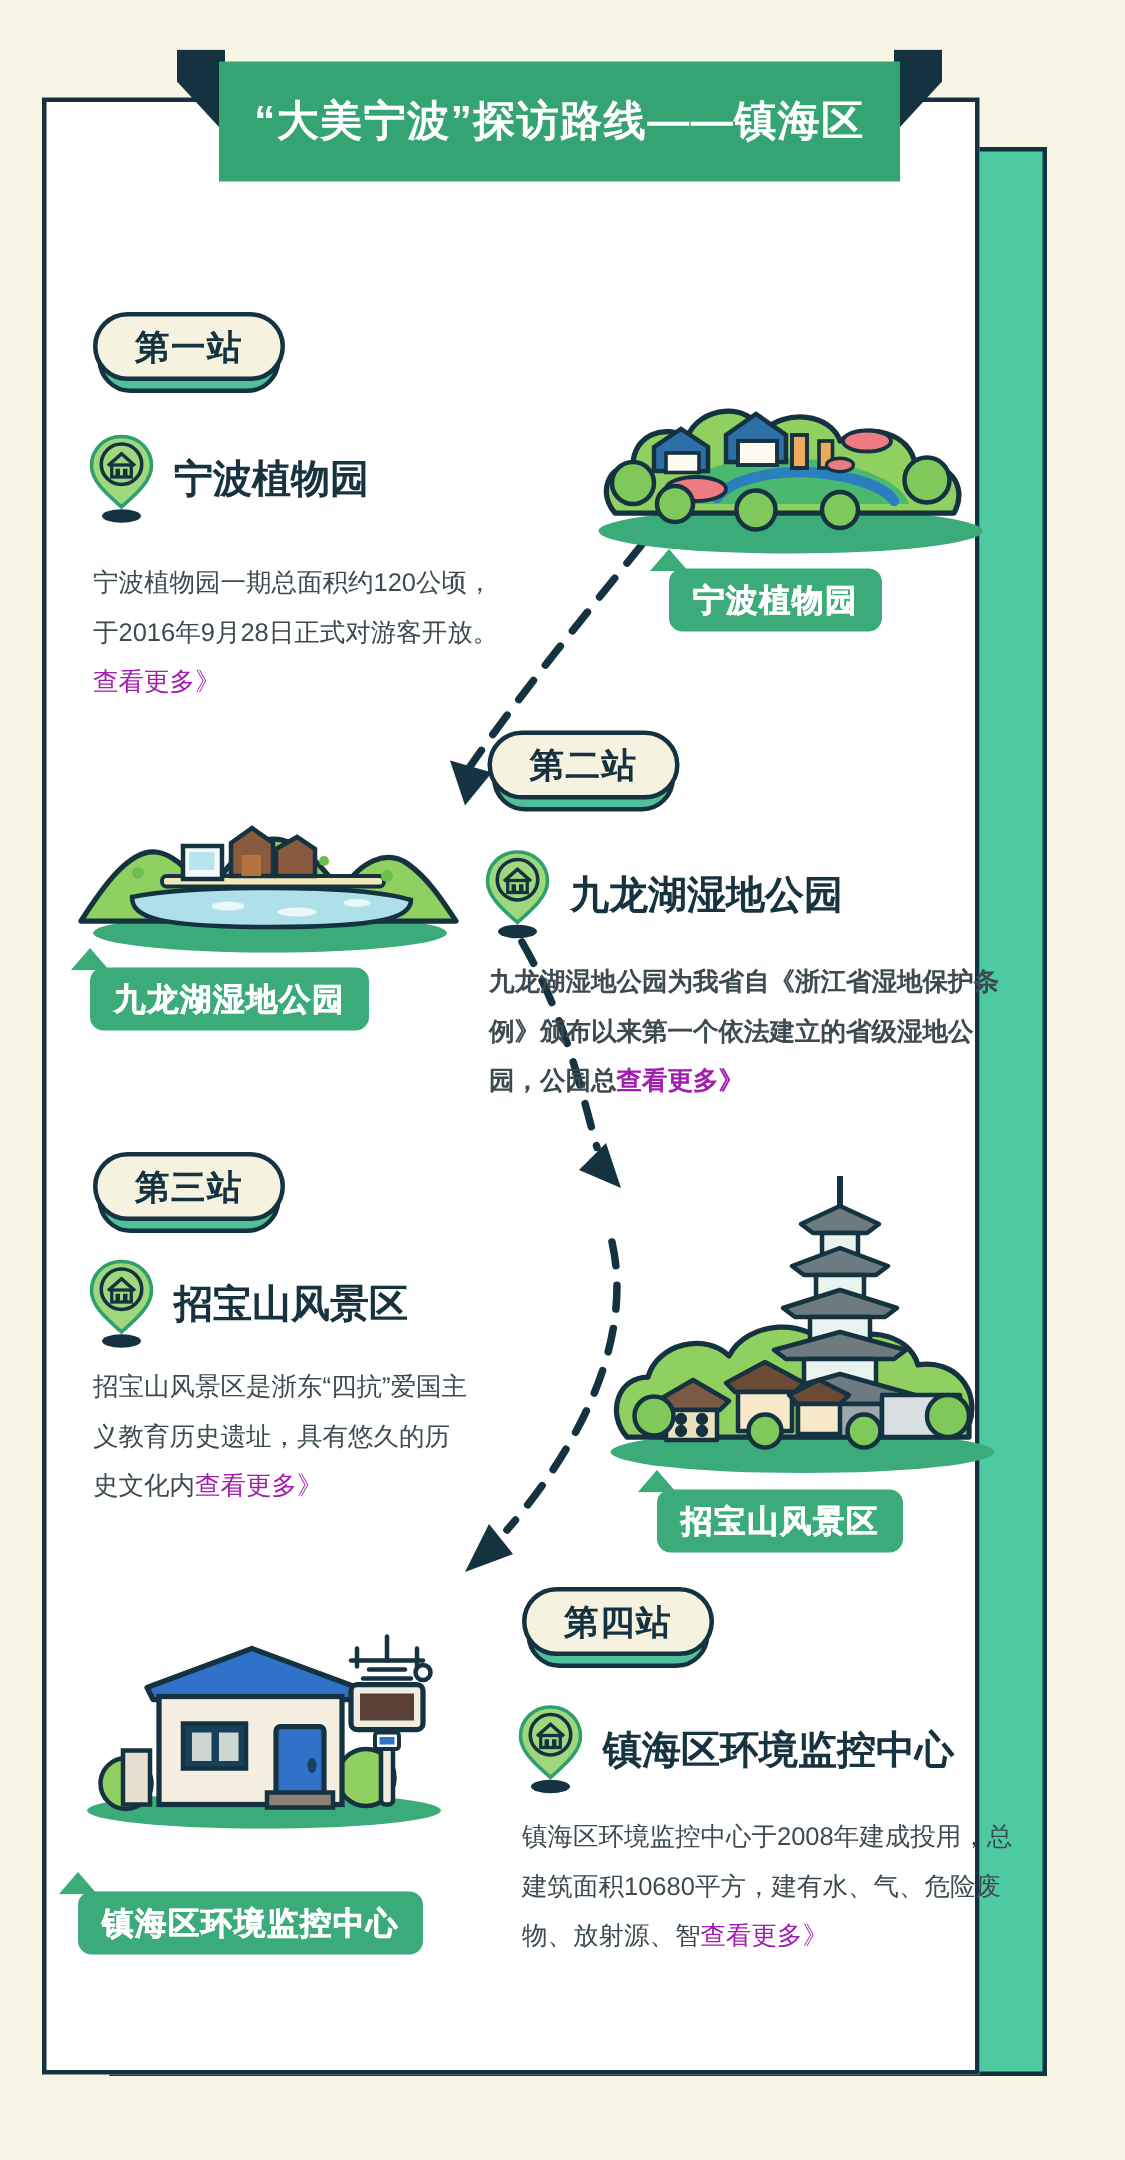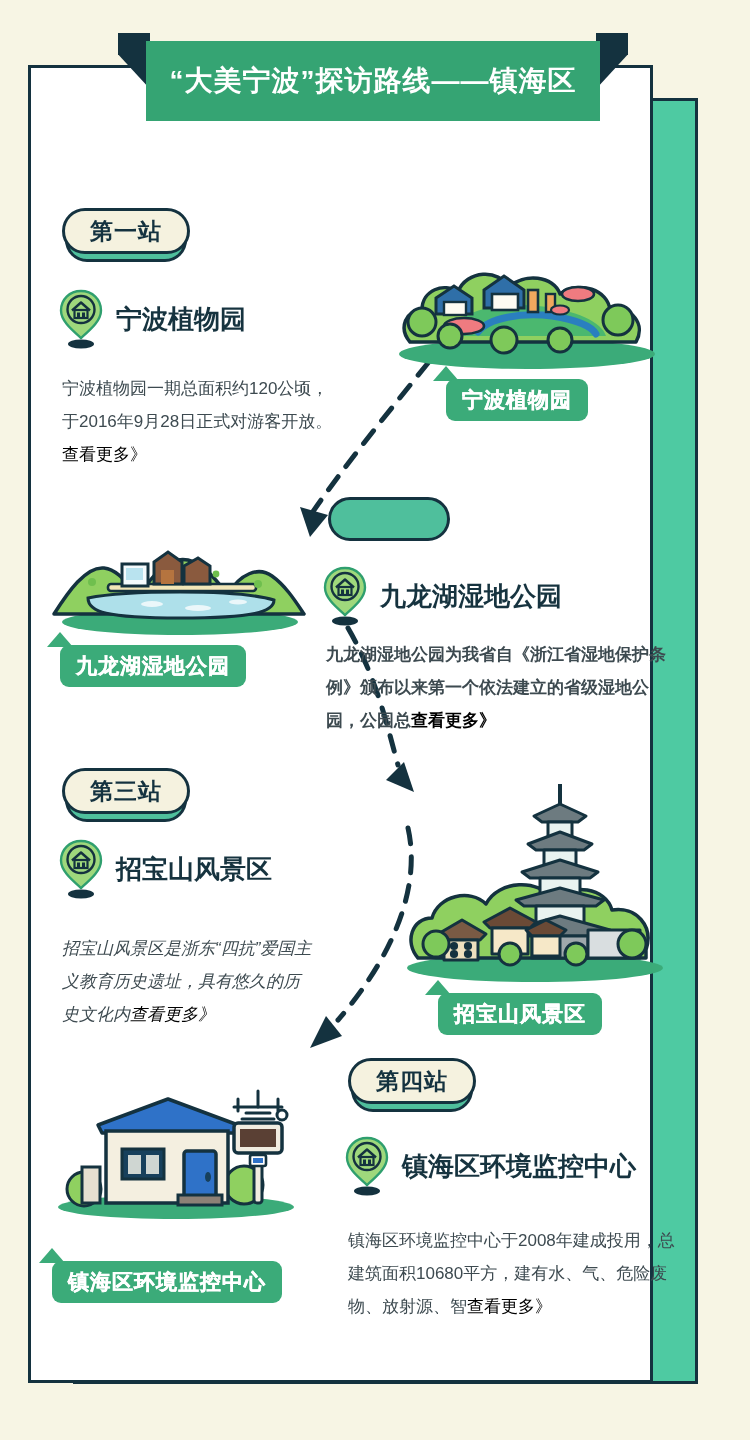--- a/index.html
+++ b/index.html
@@ -50,21 +50,21 @@
 
   
   .poi{position:absolute;display:flex;align-items:center;}
   .pin{width:46px;height:62px;flex:0 0 46px;position:relative;}
   .poi-title{font-size:26px;font-weight:bold;color:#16333f;margin-left:12px;white-space:nowrap;}
 
   
   .desc{
     position:absolute;font-size:17px;line-height:33px;color:#3d4a50;
   }
-  .more{color:#000000;}
+  .more{color:#a21caf;}
 
   
   .tag{position:absolute;}
   .tag .notch{
     position:absolute;left:50%;top:0;width:26px;height:15px;margin-left:-13px;
     background:#3bab79;clip-path:polygon(50% 0,100% 100%,0 100%);
   }
   .tag .body{
     position:absolute;left:0;top:13px;background:#3bab79;border-radius:9px;
     padding:7px 16px;display:flex;align-items:center;justify-content:center;
@@ -158,20 +158,23 @@
 
   <div class="tag" style="left:446px;top:366px;">
     <div class="notch"></div>
     <div class="body">
       <span>宁波植物园</span>
     </div>
   </div>
 
   <div class="badge" style="left:325px;top:487px;">
     <div class="shadow"></div>
+    <div class="face">
+      <span>第二站</span>
+    </div>
   </div>
 
   <div class="poi" style="left:322px;top:565px;">
     <div class="pin">
       <svg width="46" height="62" viewBox="0 0 46 62">
         <ellipse cx="23" cy="56" rx="13" ry="4.5" fill="#14323f"></ellipse>
         <path d="M23 3 C11.5 3 3 11.5 3 22.5 C3 33 14 42 23 50 C32 42 43 33 43 22.5 C43 11.5 34.5 3 23 3 Z" fill="#9fd87c" stroke="#2f9f6e" stroke-width="2.4"></path>
         <circle cx="23" cy="21.5" r="13.5" fill="none" stroke="#14323f" stroke-width="2.4"></circle>
         <path d="M14 22.5 L23 14.5 L32 22.5" fill="none" stroke="#14323f" stroke-width="2.4" stroke-linejoin="round"></path>
         <rect x="16.5" y="22" width="13" height="8" fill="none" stroke="#14323f" stroke-width="2.2"></rect>
@@ -228,21 +231,21 @@
         <circle cx="23" cy="21.5" r="13.5" fill="none" stroke="#14323f" stroke-width="2.4"></circle>
         <path d="M14 22.5 L23 14.5 L32 22.5" fill="none" stroke="#14323f" stroke-width="2.4" stroke-linejoin="round"></path>
         <rect x="16.5" y="22" width="13" height="8" fill="none" stroke="#14323f" stroke-width="2.2"></rect>
         <rect x="19" y="24.5" width="3" height="5.5" fill="#14323f"></rect>
         <rect x="24" y="24.5" width="3" height="5.5" fill="#14323f"></rect>
       </svg>
     </div>
     <div class="poi-title">招宝山风景区</div>
   </div>
 
-  <div class="desc" style="left:62px;top:932px;width:252px;font-style:italic;">
+  <div class="desc" style="left:62px;top:908px;width:252px;">
     <span>招宝山风景区是浙东“四抗”爱国主义教育历史遗址，具有悠久的历史文化内</span><span class="more">查看更多》</span>
   </div>
 
   <svg class="illus" style="left:400px;top:782px;" width="270" height="210">
     <ellipse cx="135" cy="186" rx="128" ry="14" fill="#3bab79"></ellipse>
     <path d="M18 176 C4 160 12 136 32 136 C38 114 70 106 86 122 C98 98 140 96 152 118
              C172 100 206 106 212 128 C236 124 254 144 246 168 L246 176 Z" fill="#8fd060" stroke="#14323f" stroke-width="3.5" stroke-linejoin="round"></path>
 
     <line x1="160" y1="2" x2="160" y2="26" stroke="#14323f" stroke-width="4"></line>
     <g stroke="#14323f" stroke-width="3" stroke-linejoin="round">
@@ -299,21 +302,21 @@
         <circle cx="23" cy="21.5" r="13.5" fill="none" stroke="#14323f" stroke-width="2.4"></circle>
         <path d="M14 22.5 L23 14.5 L32 22.5" fill="none" stroke="#14323f" stroke-width="2.4" stroke-linejoin="round"></path>
         <rect x="16.5" y="22" width="13" height="8" fill="none" stroke="#14323f" stroke-width="2.2"></rect>
         <rect x="19" y="24.5" width="3" height="5.5" fill="#14323f"></rect>
         <rect x="24" y="24.5" width="3" height="5.5" fill="#14323f"></rect>
       </svg>
     </div>
     <div class="poi-title">镇海区环境监控中心</div>
   </div>
 
-  <div class="desc" style="left:348px;top:1208px;width:330px;margin-top:16px;">
+  <div class="desc" style="left:348px;top:1208px;width:330px;">
     <span>镇海区环境监控中心于2008年建成投用，总建筑面积10680平方，建有水、气、危险废物、放射源、智</span><span class="more">查看更多》</span>
   </div>
 
   <svg class="illus" style="left:48px;top:1085px;" width="265" height="140">
     <ellipse cx="128" cy="122" rx="118" ry="12" fill="#3bab79"></ellipse>
 
     <circle cx="36" cy="104" r="17" fill="#8fd060" stroke="#14323f" stroke-width="3"></circle>
     <circle cx="196" cy="100" r="19" fill="#8fd060" stroke="#14323f" stroke-width="3"></circle>
 
     <path d="M50 40 L120 14 L190 40 L186 48 L54 48 Z" fill="#2f72c8" stroke="#14323f" stroke-width="3.5" stroke-linejoin="round"></path>

